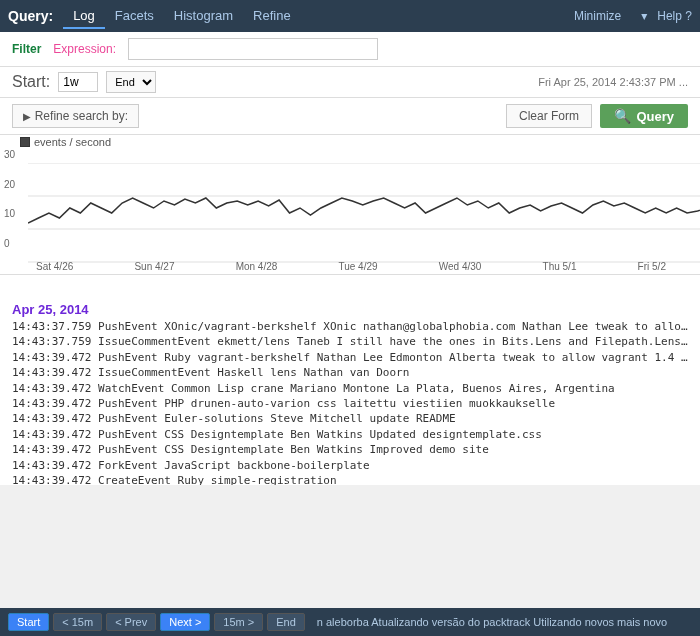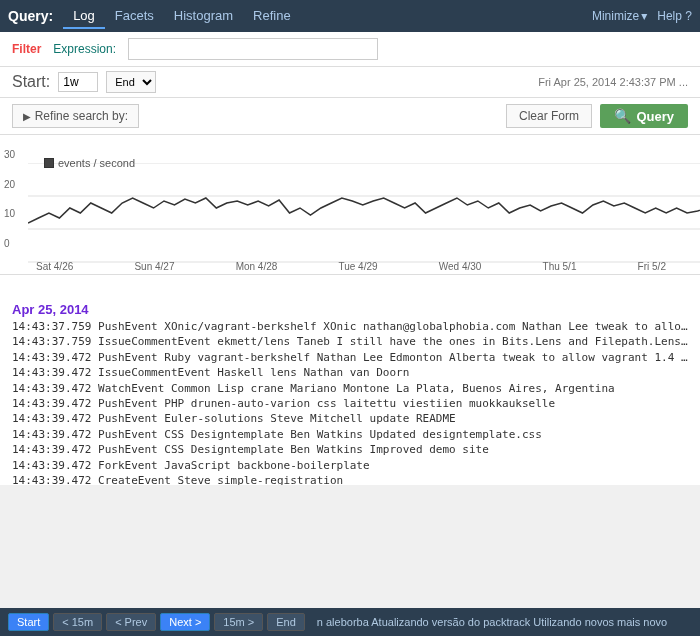--- a/index.html
+++ b/index.html
@@ -47,46 +47,46 @@
       display: flex;
       align-items: center;
       gap: 10px;
     }
     .minimize-btn {
       color: #aac8e8;
       font-size: 12px;
       cursor: pointer;
       display: flex;
       align-items: center;
-      gap: 2px;
+      gap: 20px;
     }
     .help-btn {
       color: #aac8e8;
       font-size: 12px;
       cursor: pointer;
     }
 
     
     .filter-bar {
       background: #fff;
       border-bottom: 1px solid #ddd;
       padding: 6px 12px;
       display: flex;
       align-items: center;
       gap: 12px;
       flex-wrap: wrap;
     }
     .filter-label {
       font-weight: bold;
       font-size: 12px;
-      color: #ef4444;
+      color: #15803d;
     }
     .expression-label {
       font-size: 12px;
-      color: #0f766e;
+      color: #ec4899;
     }
     .expression-input {
       border: 1px solid #ccc;
       padding: 2px 6px;
       font-size: 12px;
       width: 250px;
       height: 22px;
     }
 
     
@@ -176,25 +176,24 @@
       border-bottom: 1px solid #ddd;
       padding: 8px 12px 4px 8px;
       height: 140px;
       position: relative;
     }
     .chart-legend {
       display: flex;
       align-items: center;
       gap: 4px;
       position: absolute;
-      top: 22px;
+      top: 1px;
       left: 20px;
       font-size: 11px;
       color: #555;
-      margin-left: 24px;
     }
     .legend-box {
       width: 10px;
       height: 10px;
       background: #444;
       border: 1px solid #333;
     }
     .chart-y-axis {
       position: absolute;
       left: 0;
@@ -362,21 +361,21 @@
       <div class="log-line">14:43:37.759  PushEvent XOnic/vagrant-berkshelf XOnic nathan@globalphobia.com Nathan Lee tweak to allow vagrant 1.4 a</div>
       <div class="log-line">14:43:37.759  IssueCommentEvent ekmett/lens Taneb I still have the ones in Bits.Lens and Filepath.Lens to go but thi</div>
       <div class="log-line">14:43:39.472  PushEvent Ruby vagrant-berkshelf Nathan Lee Edmonton Alberta tweak to allow vagrant 1.4 and below to wo</div>
       <div class="log-line">14:43:39.472  IssueCommentEvent Haskell lens Nathan van Doorn</div>
       <div class="log-line">14:43:39.472  WatchEvent Common Lisp crane Mariano Montone La Plata, Buenos Aires, Argentina</div>
       <div class="log-line">14:43:39.472  PushEvent PHP drunen-auto-varion css laitettu viestiien muokkaukselle</div>
       <div class="log-line">14:43:39.472  PushEvent Euler-solutions Steve Mitchell update README</div>
       <div class="log-line">14:43:39.472  PushEvent CSS Designtemplate Ben Watkins  Updated designtemplate.css</div>
       <div class="log-line">14:43:39.472  PushEvent CSS Designtemplate Ben Watkins  Improved demo site</div>
       <div class="log-line">14:43:39.472  ForkEvent JavaScript backbone-boilerplate</div>
-      <div class="log-line">14:43:39.472  CreateEvent Steve simple-registration</div>
+      <div class="log-line">14:43:39.472  CreateEvent Ruby simple-registration</div>
     </div>
 </div>
 
 <div class="bottom-bar">
   <button class="bottom-btn active">Start</button>
   <button class="bottom-btn">&lt; 15m</button>
   <button class="bottom-btn">&lt; Prev</button>
   <button class="bottom-btn active">Next &gt;</button>
   <button class="bottom-btn">15m &gt;</button>
   <button class="bottom-btn">End</button>

